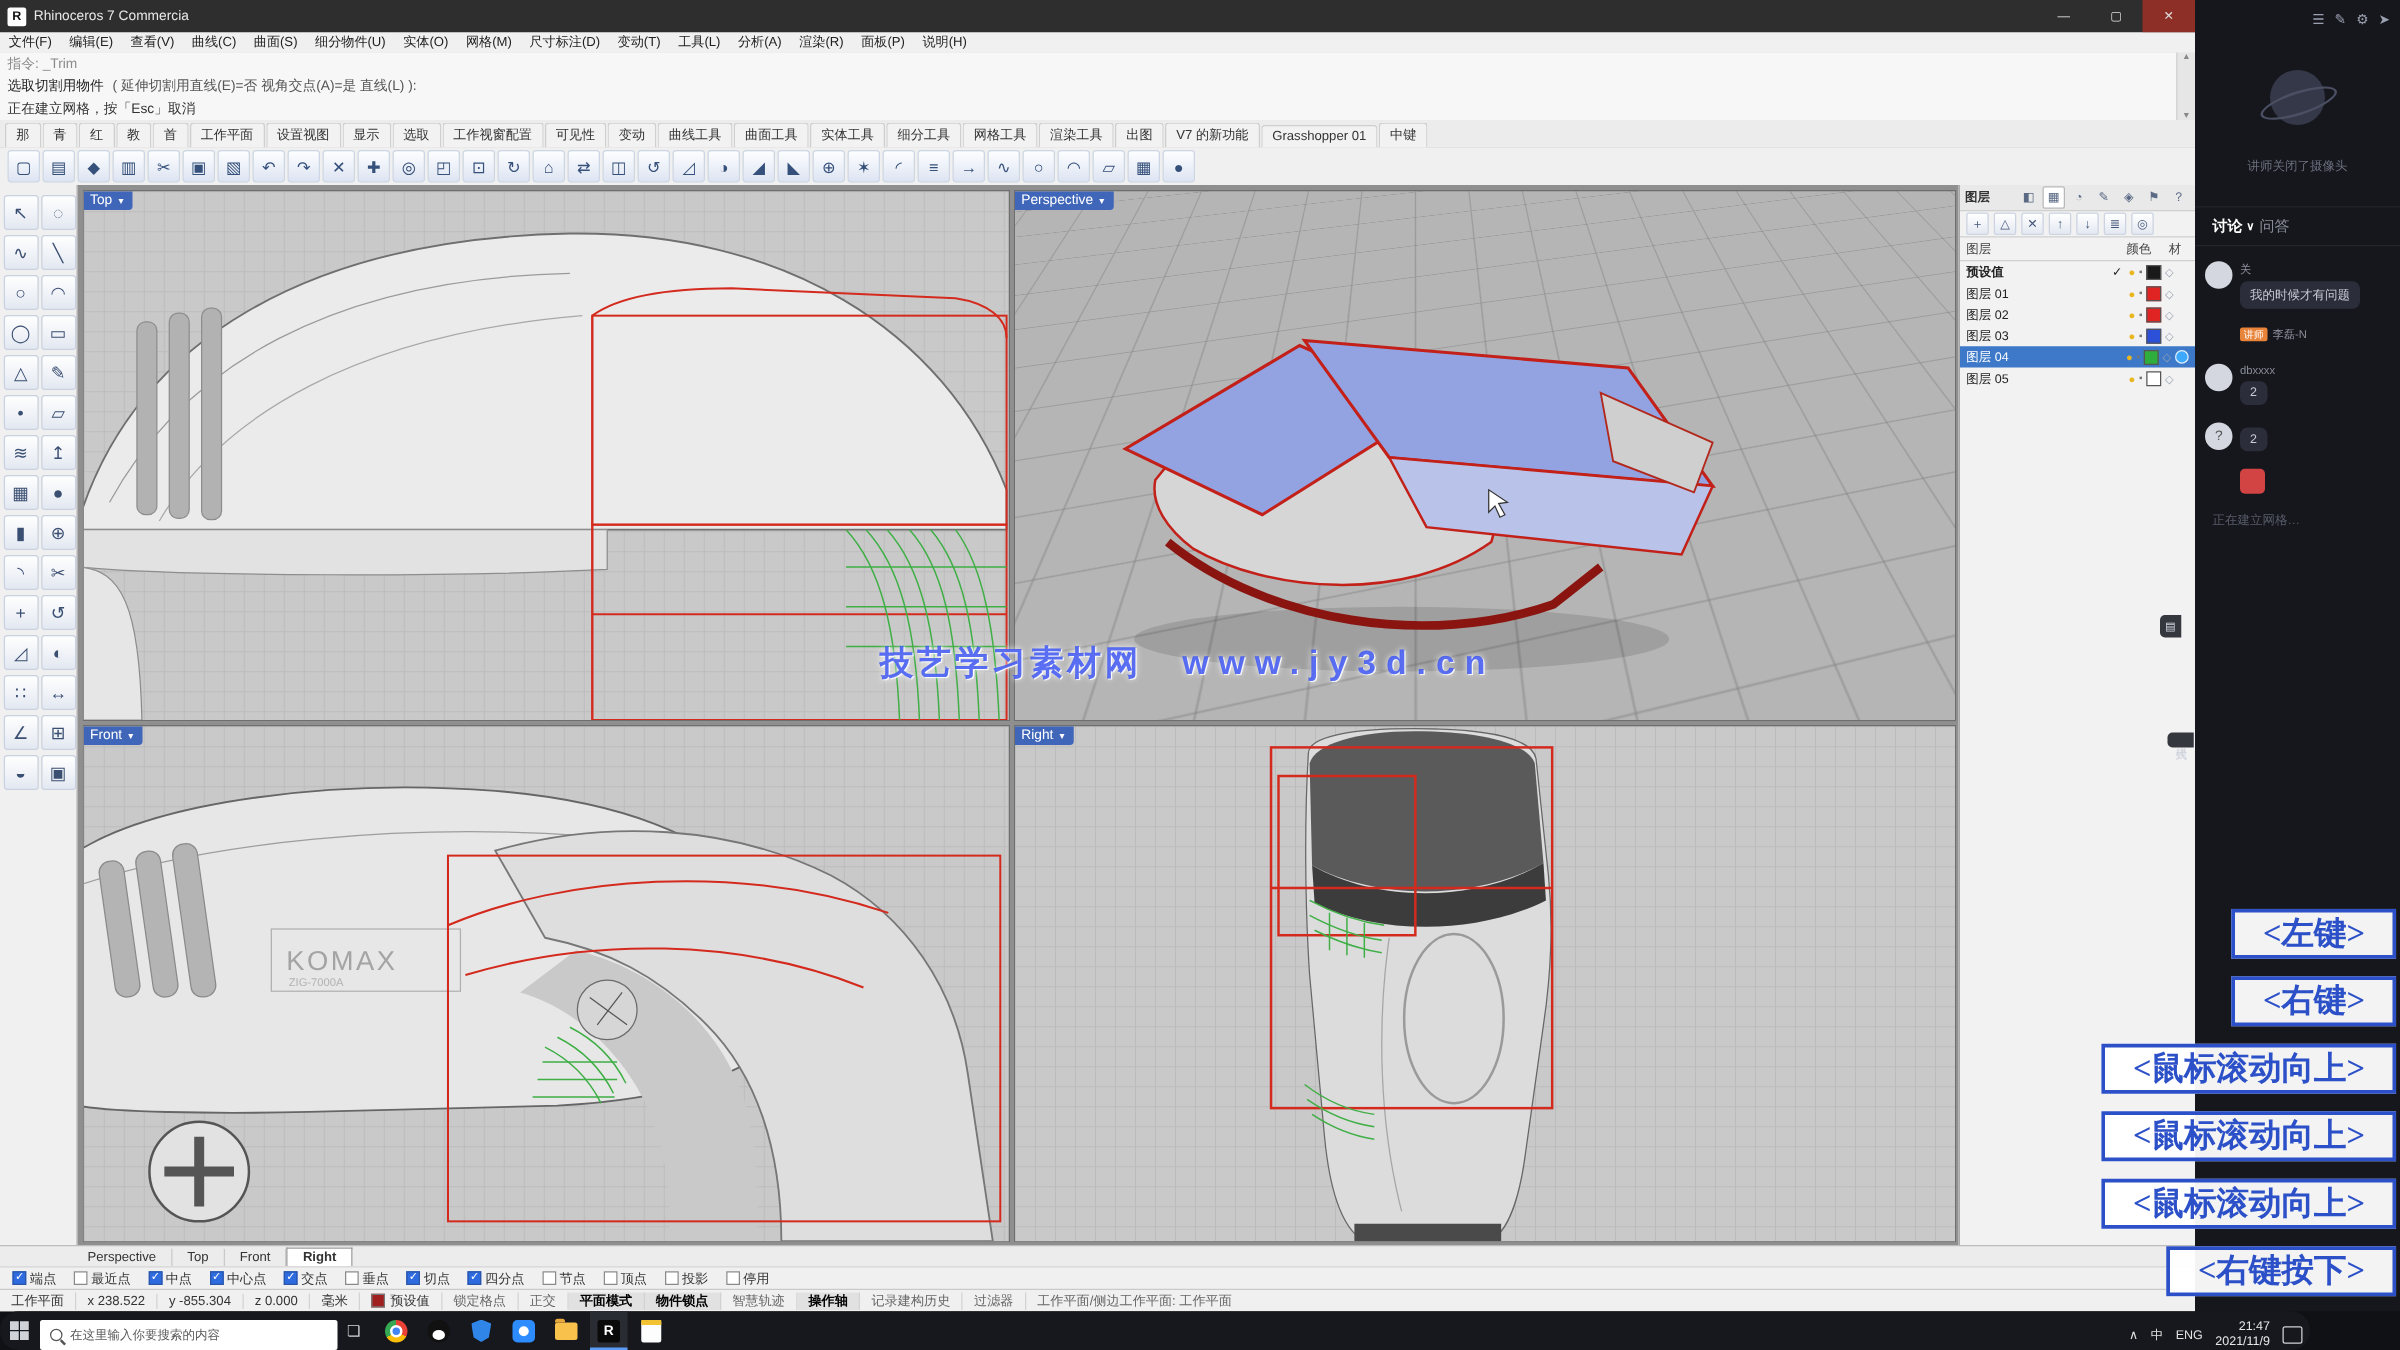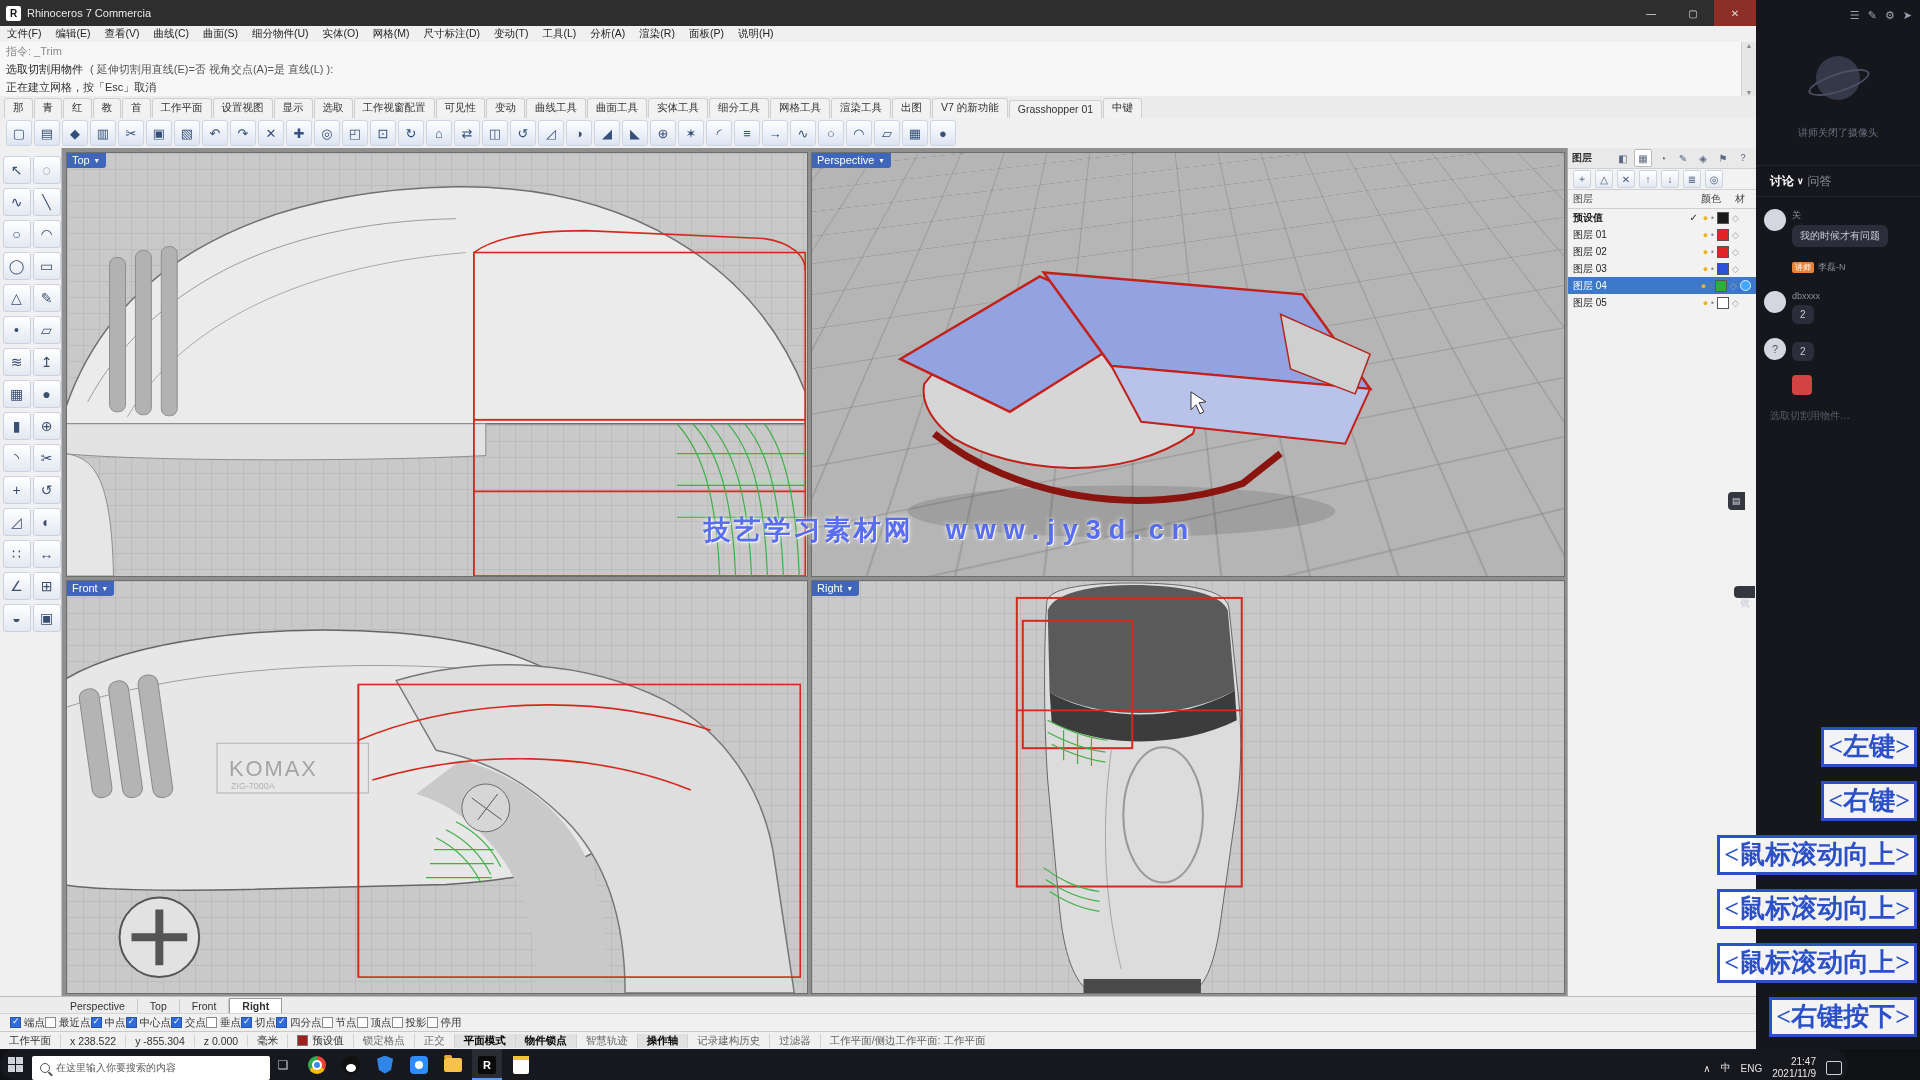--- a/index.html
+++ b/index.html
@@ -92,40 +92,40 @@
   .mat{color:#9aa2b0;font-size:9px;}
   .ldot{width:9px;height:9px;border-radius:50%;}
   .ldot.dot{background:#3fa9ff;border:1px solid #dfefff;}
 
   
   .vtabs{position:absolute;left:0;top:996px;width:1756px;height:17px;background:#ececec;display:flex;align-items:flex-end;
          padding-left:58px;font-size:10.5px;border-top:1px solid #bdbdbd;box-sizing:border-box;}
   .vtab{padding:1px 12px;border-right:1px solid #c9c9c9;color:#333;}
   .vtab.active{background:#fff;font-weight:bold;border:1px solid #9a9a9a;border-bottom:none;}
   .osnap{position:absolute;left:0;top:1013px;width:1756px;height:18px;background:#f0f0f0;display:flex;align-items:center;
-         gap:0;padding-left:10px;font-size:10.5px;border-top:1px solid #d5d5d5;box-sizing:border-box;}
+         gap:14px;padding-left:10px;font-size:10.5px;border-top:1px solid #d5d5d5;box-sizing:border-box;}
   .osnap-item{display:flex;align-items:center;gap:3px;color:#333;}
   .cb{width:11px;height:11px;border:1px solid #8a8a8a;background:#fff;display:inline-block;position:relative;box-sizing:border-box;}
   .cb.checked{background:var(--accent);border-color:#2a55a8;}
   .cb.checked::after{content:"✓";color:#fff;font-size:9px;position:absolute;left:1px;top:-2px;}
   .statusbar{position:absolute;left:0;top:1031px;width:1756px;height:18px;background:#f0f0f0;display:flex;align-items:center;
              font-size:10.5px;border-top:1px solid #c9c9c9;box-sizing:border-box;color:#333;}
   .st-seg{padding:0 9px;border-right:1px solid #d2d2d2;white-space:nowrap;display:flex;align-items:center;gap:4px;}
   .st-toggle{padding:0 9px;border-right:1px solid #d2d2d2;color:#666;}
   .st-toggle.active{color:#000;font-weight:bold;background:#e1e1e1;}
   .chip{width:9px;height:9px;display:inline-block;border:1px solid #777;}
 
   
   .watermark{position:absolute;left:640px;top:512px;width:620px;text-align:center;font-size:27px;font-weight:bold;
              color:rgba(60,85,240,.85);letter-spacing:3px;z-index:25;pointer-events:none;
              text-shadow:0 0 5px rgba(255,255,255,.95),1px 1px 0 rgba(255,255,255,.85);}
   .watermark .en{letter-spacing:8px;margin-left:32px;}
   .keycast-stack{position:absolute;right:3px;top:727px;display:flex;flex-direction:column;align-items:flex-end;gap:14px;z-index:40;}
   .keycast{border:3px solid var(--overlay-blue);background:rgba(255,255,255,.95);color:var(--overlay-blue);
-           font-family:"Liberation Serif",serif;font-weight:bold;font-size:26px;line-height:34px;padding:0 4px;white-space:nowrap;}
+           font-family:"Liberation Serif",serif;font-weight:bold;font-size:26px;line-height:34px;padding:0 22px;white-space:nowrap;}
 
   
   .sidebar{position:absolute;left:1756px;top:0;width:164px;height:1049px;background:#16171d;color:#c9ccd6;z-index:10;}
   .sb-top{height:30px;display:flex;align-items:center;justify-content:flex-end;gap:8px;padding-right:8px;}
   .sb-icon{color:#9aa0af;font-size:11px;}
   .sb-video{height:135px;display:flex;flex-direction:column;align-items:center;justify-content:center;gap:26px;
             border-bottom:1px solid #23242c;}
   .planet{width:44px;height:44px;border-radius:50%;background:#343848;position:relative;}
   .planet::after{content:"";position:absolute;left:-9px;top:17px;width:60px;height:15px;border:2px solid #4a4f63;
                  border-radius:50%;transform:rotate(-18deg);}
@@ -706,21 +706,21 @@
           <div class="mbody">
             <div class="mhead">
               
               
             </div>
             <div class="bubble hide-empty">2</div>
           </div>
         </div>
       </div>
     <div class="sticker"></div>
-    <div class="sb-input">选取切割用物件…</div>
+    <div class="sb-input">正在建立网格…</div>
   </div>
   <div class="float-pill" id="pill1">▤</div>
   <div class="float-pill" id="pill2">模式</div>
 
   <div class="keycast-stack">
 
   <div class="keycast">&lt;左键&gt;</div>
       <div class="keycast">&lt;右键&gt;</div>
       <div class="keycast">&lt;鼠标滚动向上&gt;</div>
       <div class="keycast">&lt;鼠标滚动向上&gt;</div>

